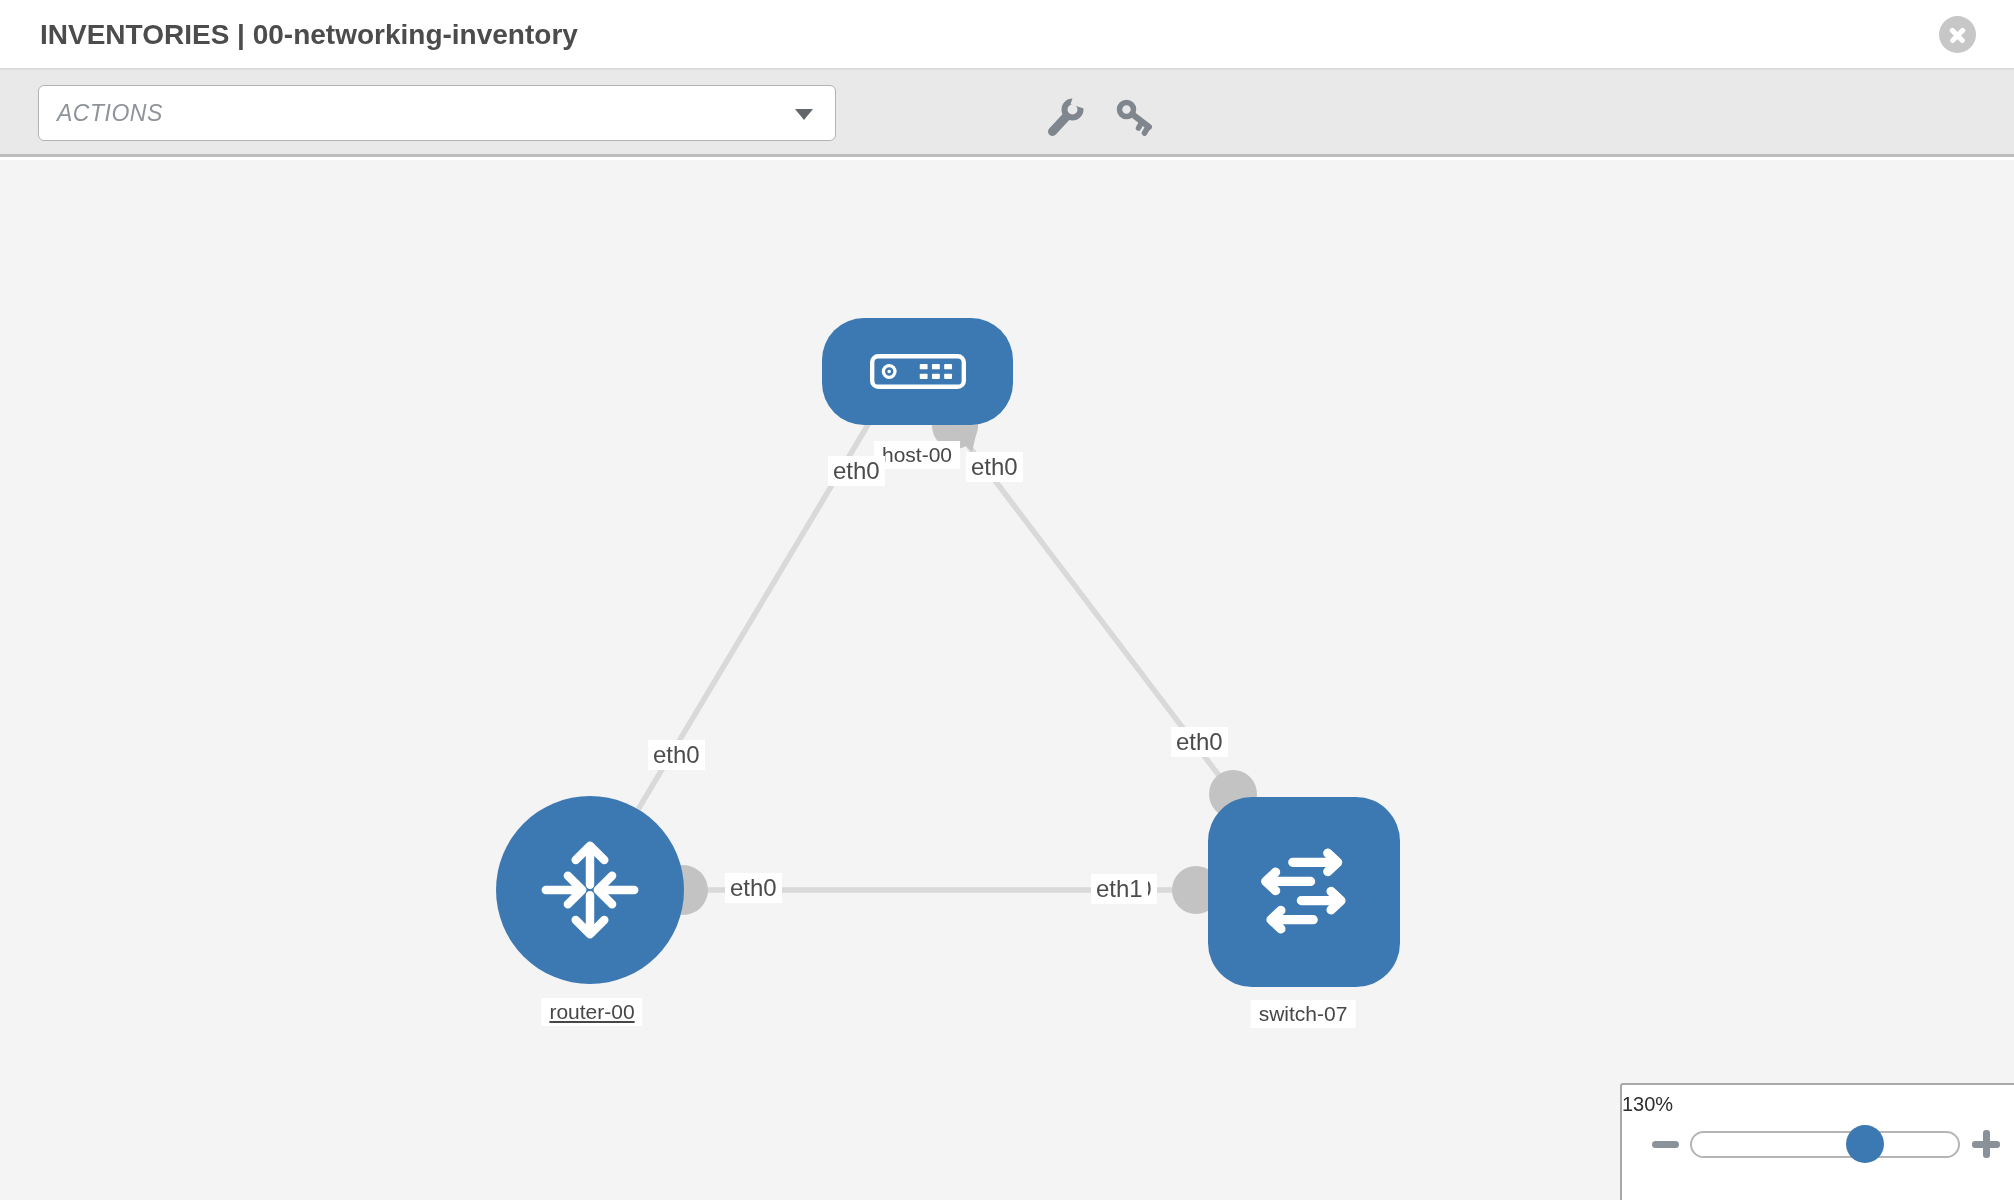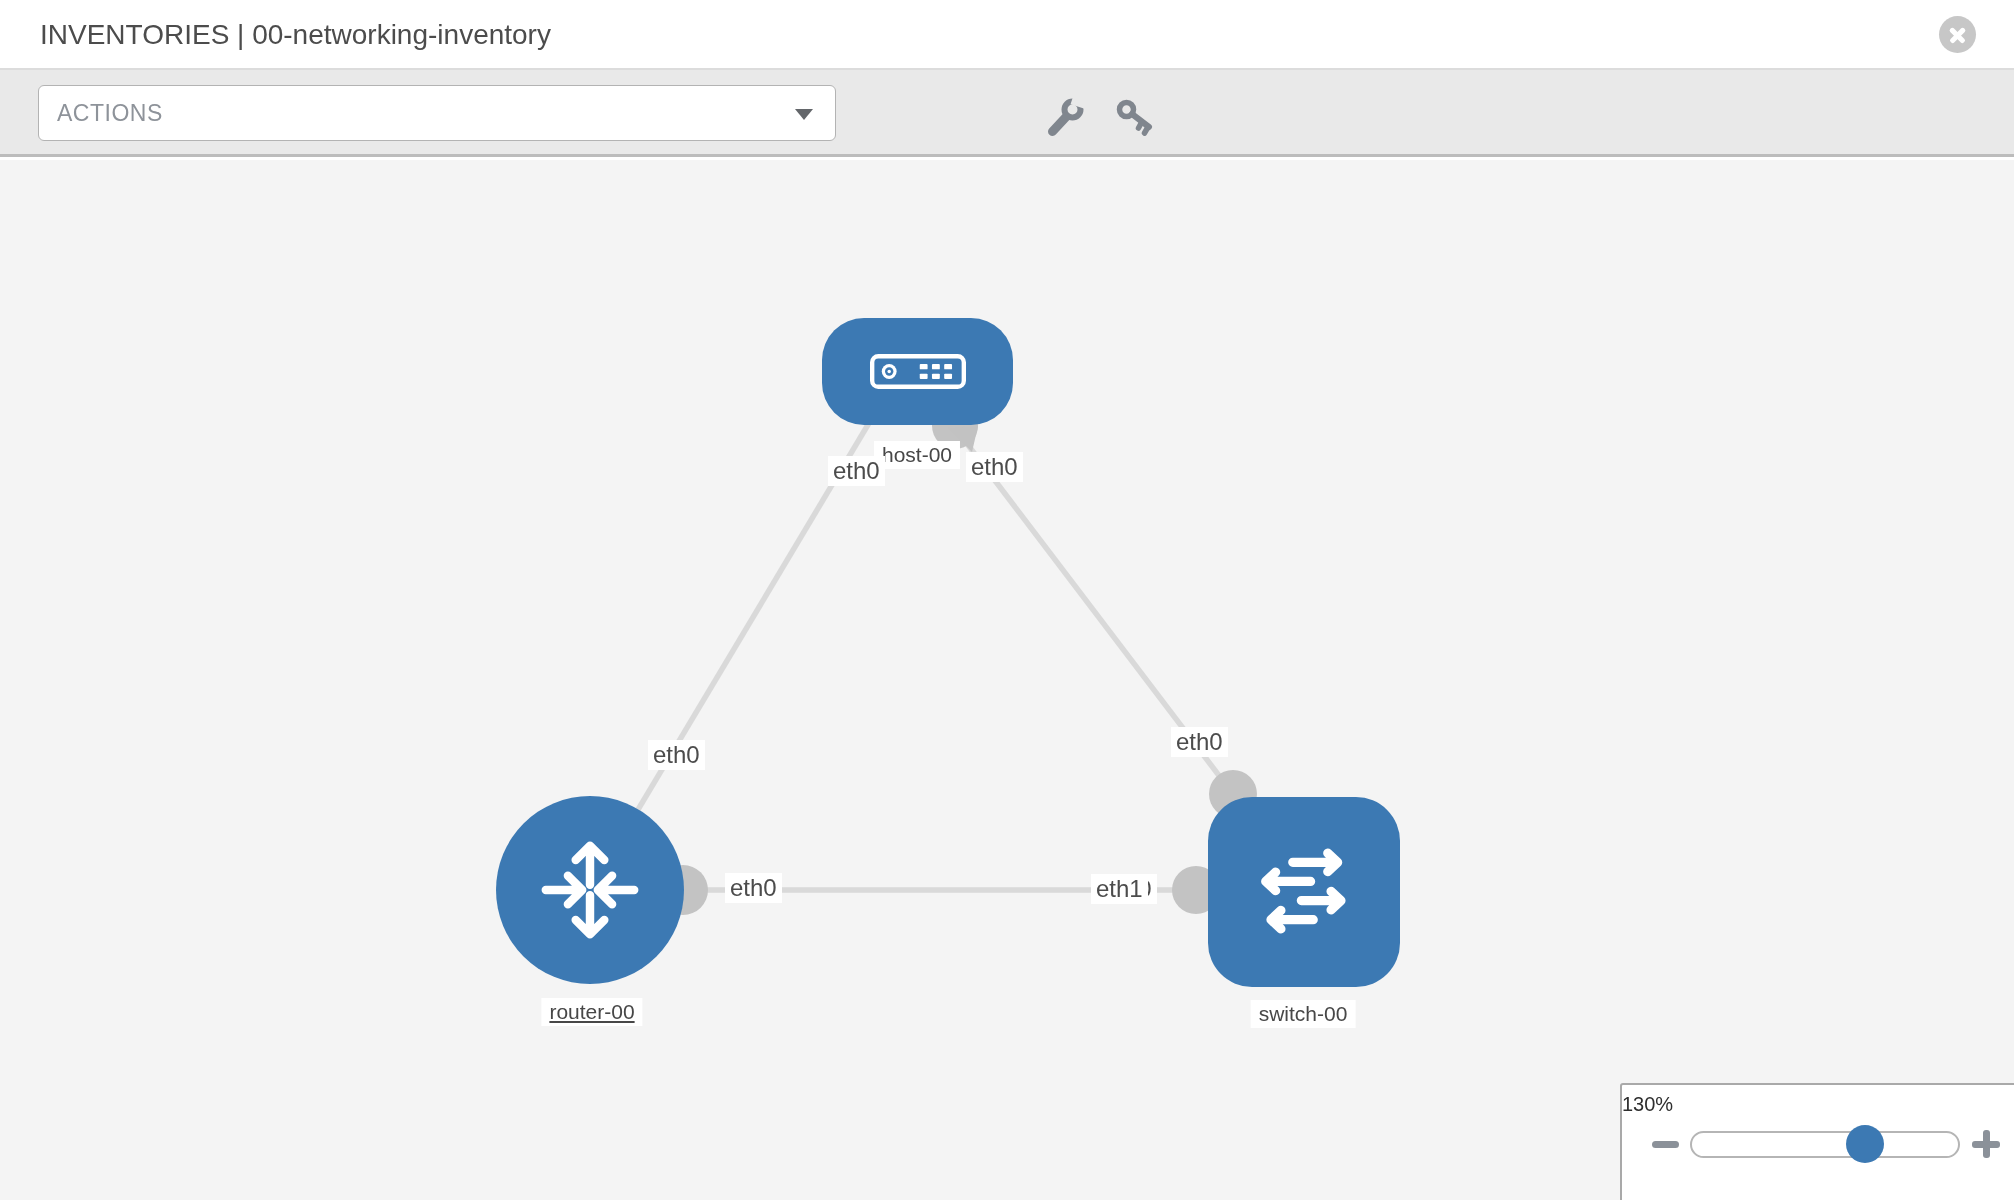--- a/index.html
+++ b/index.html
@@ -1,30 +1,30 @@
 <!DOCTYPE html>
 <html><head>
 <meta charset="utf-8">
 <style>
   * { margin:0; padding:0; box-sizing:border-box; }
   body { font-family:"Liberation Sans", sans-serif; background:#fff; }
   .screen { position:relative; width:2014px; height:1200px; overflow:hidden; background:#fff; }
 
   
   .header { position:absolute; left:0; top:0; width:2014px; height:70px; background:#fff; border-bottom:2px solid #dcdcdc; }
-  .page-title { position:absolute; left:40px; top:0; line-height:70px; font-size:28px; font-weight:normal; color:#4c4c4c; }
+  .page-title { position:absolute; left:40px; top:0; line-height:70px; font-size:28px; font-weight:bold; color:#4c4c4c; }
   .close-btn { position:absolute; right:38px; top:16px; width:37px; height:37px; border-radius:50%; background:#c7c7c7; cursor:pointer; }
   .close-btn .bar { position:absolute; left:9px; top:16.5px; width:19px; height:4.5px; border-radius:2px; background:#fff; }
   .close-btn .bar.b1 { transform:rotate(45deg); }
   .close-btn .bar.b2 { transform:rotate(-45deg); }
 
   
   .toolbar { position:absolute; left:0; top:70px; width:2014px; height:87px; background:#e9e9e9; border-bottom:3px solid #bcbcbc; }
   .select-box { position:absolute; top:15px; height:56px; background:#fff; border:1px solid #b3b3b3; border-radius:6px; cursor:pointer; }
-  .select-box .sel-label { position:absolute; left:18px; top:0; line-height:54px; font-size:23px; color:#8e939a; letter-spacing:0.5px; }
+  .select-box .sel-label { position:absolute; left:18px; top:0; line-height:54px; font-size:23px; color:#8e939a; letter-spacing:0.5px;font-style:italic; }
   .select-box .caret { position:absolute; right:22px; top:23px; width:0; height:0; border-left:9px solid transparent; border-right:9px solid transparent; border-top:11px solid #63666a; }
   .actions-box { left:38px; width:798px; }
   .search-box { left:1183px; width:792px; }
   .tool-icon { position:absolute; cursor:pointer; }
   .wrench-pos { left:1046px; top:28px; }
   .key-pos { left:1114px; top:27px; }
 
   
   .canvas { position:absolute; left:0; top:160px; width:2014px; height:1040px; background:#f4f4f4; }
   .links-svg { position:absolute; left:0; top:0; width:2014px; height:1200px; pointer-events:none; }
@@ -95,21 +95,21 @@
     <svg width="132" height="132" viewBox="0 0 100 100" fill="none" stroke="#fff" stroke-width="7" stroke-linecap="round" stroke-linejoin="round">
       <path d="M41.5 27.5 H69 M68 20.5 L75.5 27.5 L68 34.5"></path>
       <path d="M26 42 H55 M28.5 35 L21 42 L28.5 49"></path>
       <path d="M48 56.5 H72 M70.5 49.5 L78 56.5 L70.5 63.5"></path>
       <path d="M30 71 H57 M32.5 64 L25 71 L32.5 78"></path>
     </svg>
   </div>
 
   <span class="node-label" style="left:917px; top:441px;">host-00</span>
   <span class="node-label" style="left:592px; top:998px;text-decoration:underline;">router-00</span>
-  <span class="node-label" style="left:1303px; top:1000px;">switch-00</span>
+  <span class="node-label" style="left:1303px; top:1000px;">switch-07</span>
 
   <span class="port-label" style="left:828px; top:456px;">eth0</span>
   <span class="port-label" style="left:966px; top:452px;">eth0</span>
   <span class="port-label" style="left:648px; top:740px;">eth0</span>
   <span class="port-label" style="left:725px; top:873px;">eth0</span>
   <span class="port-label" style="left:1171px; top:727px;">eth0</span>
   <span class="port-label" style="left:1100px; top:874px;">eth0</span>
   <span class="port-label" style="left:1091px; top:874px;">eth1</span>
 
   <div class="header">

